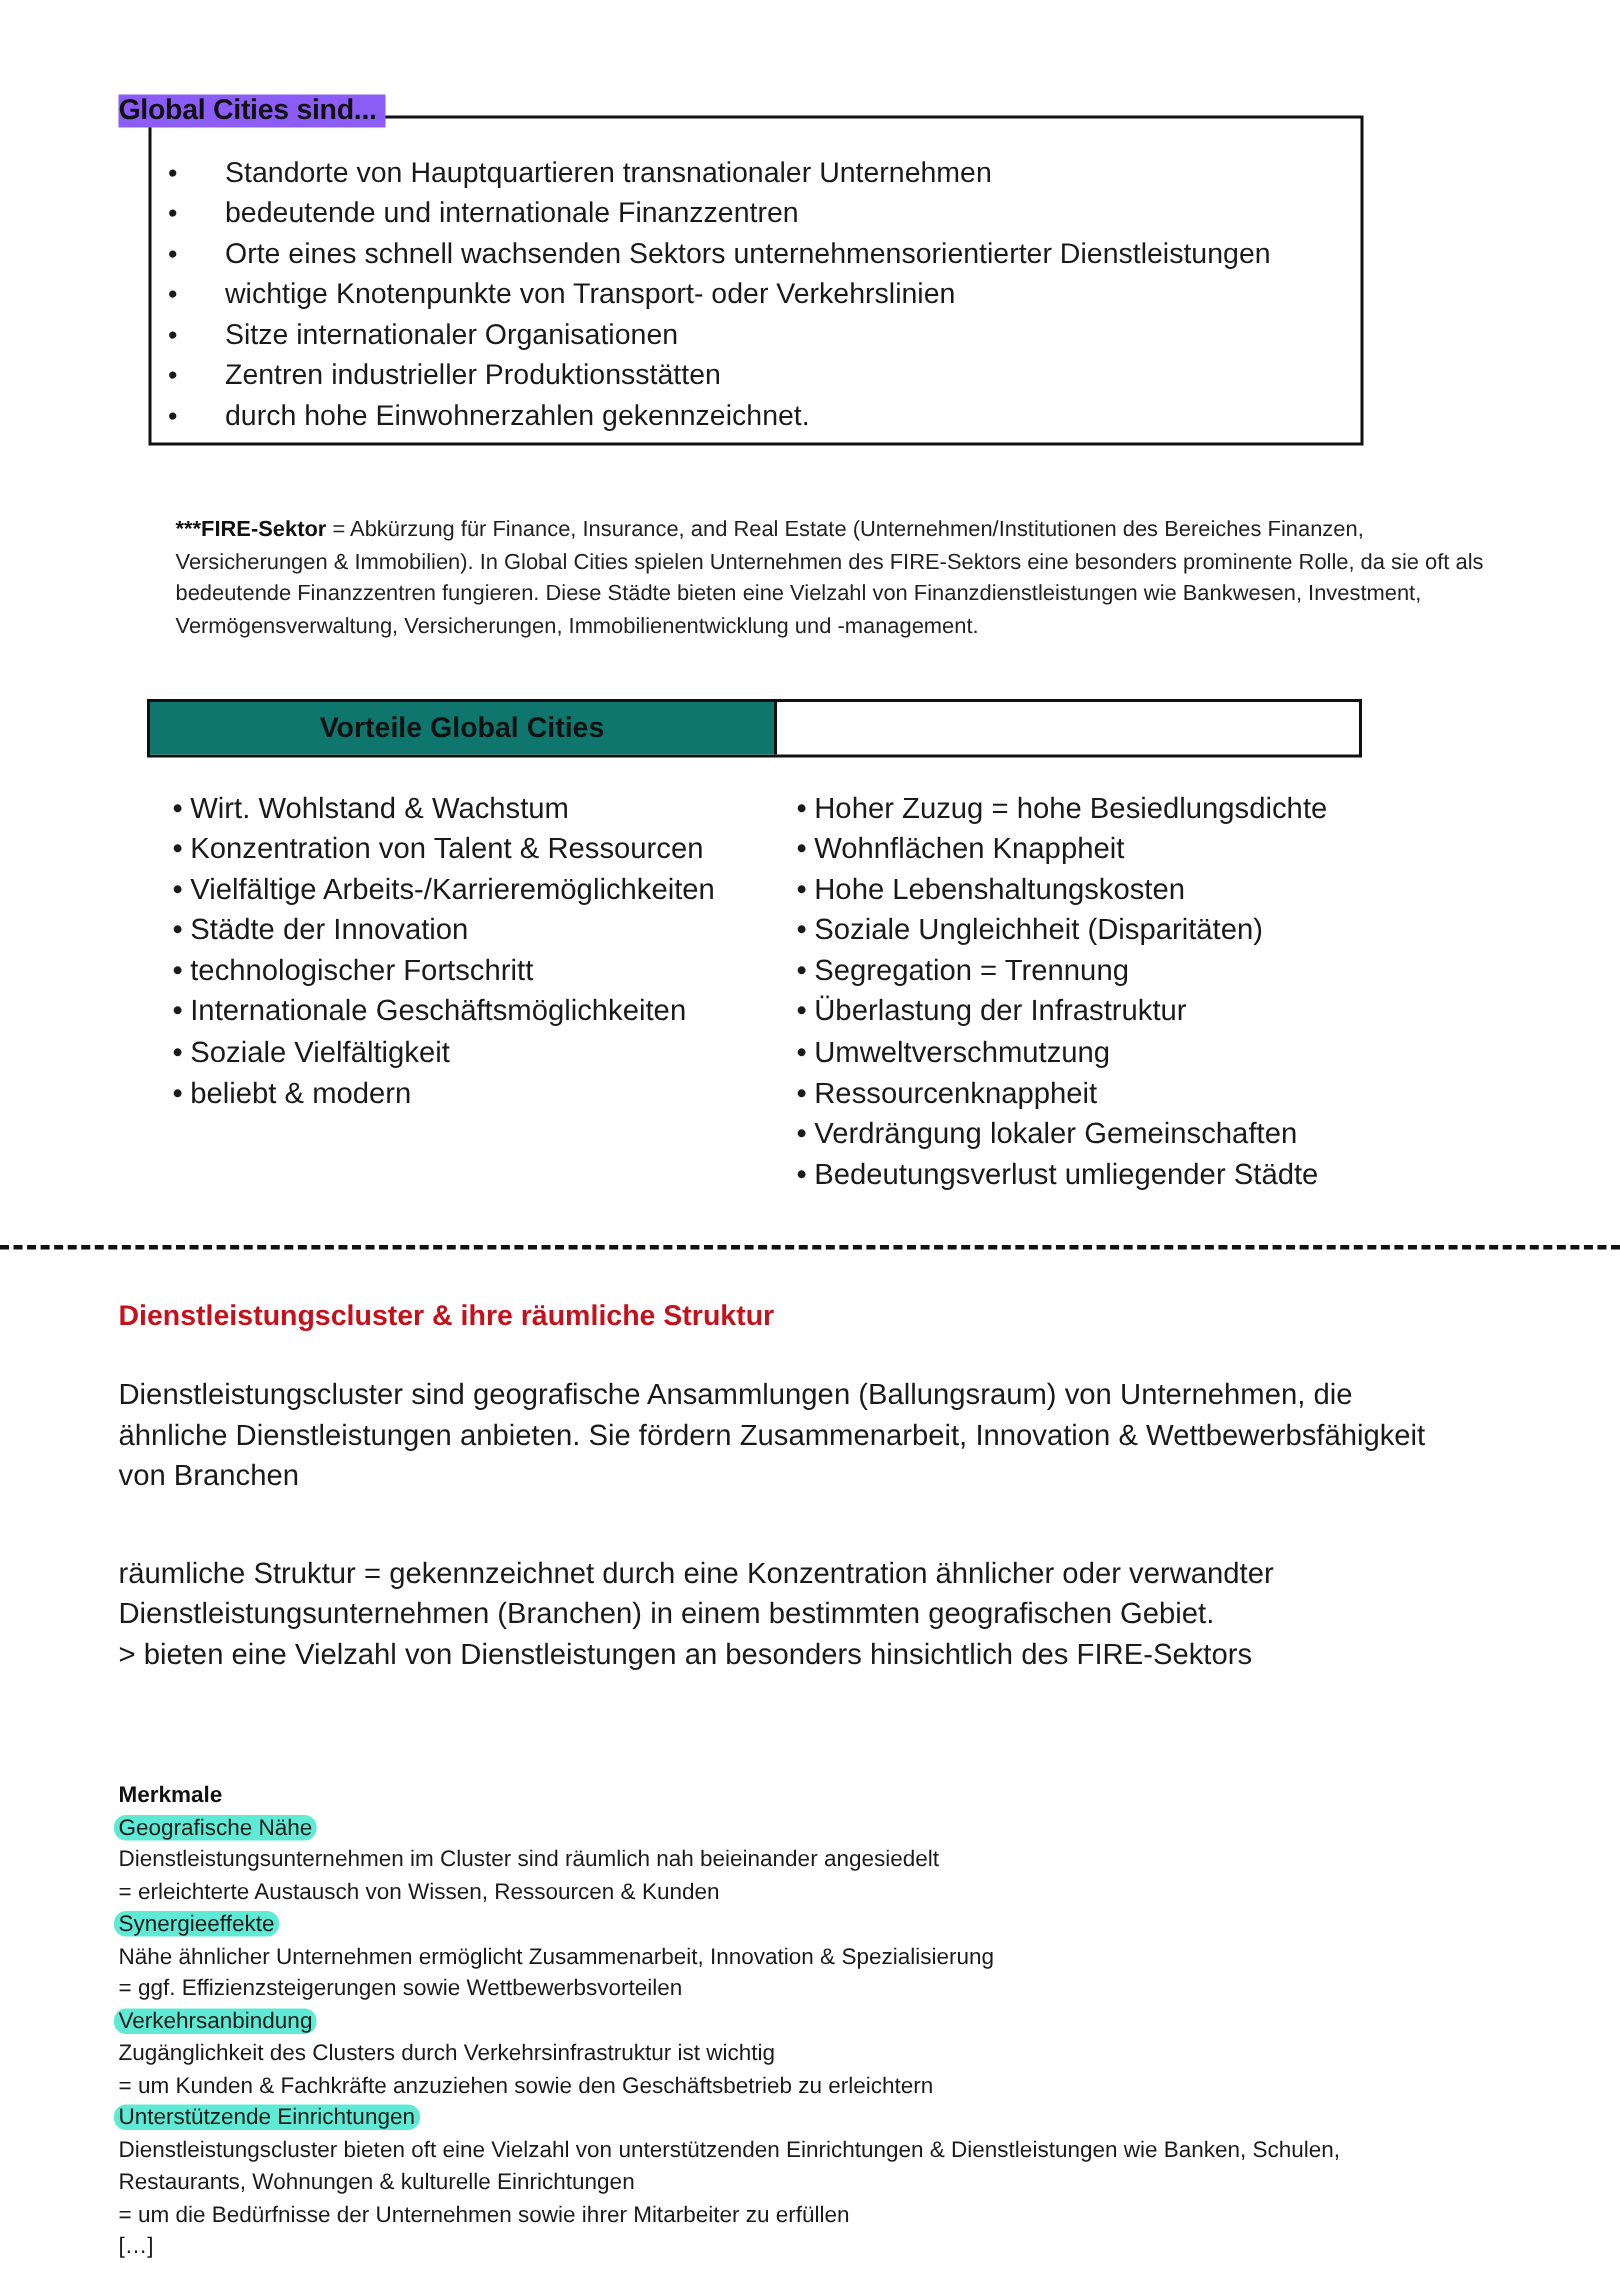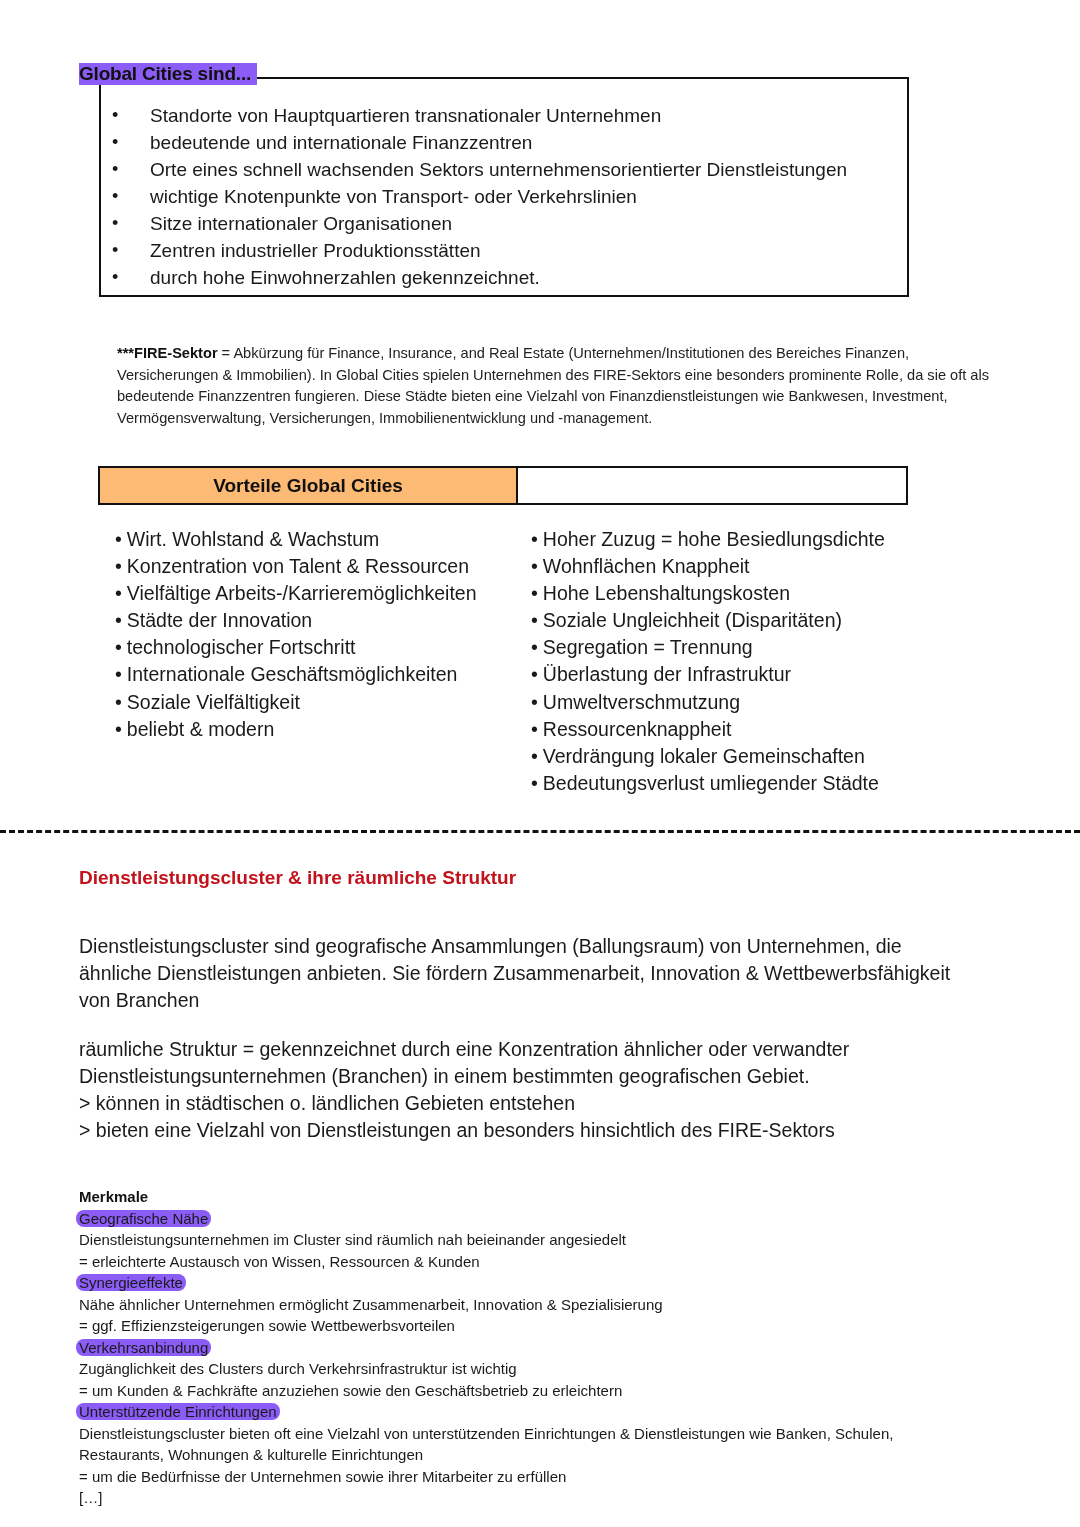--- a/index.html
+++ b/index.html
@@ -13,39 +13,39 @@
   .gc-list li { font-size:19px; line-height:27px; height:27px; display:flex; align-items:center; color:#1a1a1a; }
   .gc-list .bul { width:38px; font-size:18px; }
 
   
   .fire { left:117px; top:343px; width:880px; font-size:14.6px; line-height:21.5px; color:#222; }
   .fire b { color:#111; }
 
   
   .pc-head { left:98px; top:466px; width:810px; height:39px; border:2px solid #111; box-sizing:border-box; display:flex; }
   .pc-cell { display:flex; align-items:center; justify-content:center; font-weight:bold; font-size:19px; color:#111; }
-  .pc-pro { width:416px; background:#fdba74; border-right:2px solid #111; }
+  .pc-pro { width:416px; background:#0f766e; border-right:2px solid #111; }
   .pc-con { flex:1; background:#fde6e6; }
   .pc-list { margin:0; padding:0; list-style:none; }
   .pc-list li { font-size:19.5px; line-height:27.1px; height:27.1px; color:#1a1a1a; white-space:nowrap; }
   .pc-list .dot { margin-right:5px; }
   .pro-list { left:115px; top:526px; }
   .con-list { left:531px; top:526px; }
 
   
   .divider { left:0; top:830px; width:1080px; height:0; border-top:3px dashed #111; }
 
   
   .cl-title { left:79px; top:867px; font-size:19px; font-weight:bold; color:#c3121b; }
   .cl-p { left:79px; width:940px; font-size:19.5px; line-height:27px; color:#1a1a1a; }
-  .cl-p1 { top:917px;margin-top:16px; }
+  .cl-p1 { top:917px; }
   .cl-p2 { top:1036px; }
   .merk { left:79px; top:1166px; width:960px; font-size:15px; line-height:21.5px; color:#1a1a1a;margin-top:20px; }
   .merk .hd { font-weight:bold; color:#111; }
-  .hl { background:#8b5cf6; border-radius:8px; padding:0 3px; margin-left:-3px; }
+  .hl { background:#5eead4; border-radius:8px; padding:0 3px; margin-left:-3px; }
 </style>
 </head>
 <body>
 
 <div class="abs gc-box"></div>
 <div class="abs gc-title">Global Cities sind...</div>
 <ul class="abs gc-list">
   <li>
       <span class="bul">•</span>
       <span>Standorte von Hauptquartieren transnationaler Unternehmen</span>
@@ -112,21 +112,20 @@
 
 <div class="abs cl-p cl-p1">
   <div>Dienstleistungscluster sind geografische Ansammlungen (Ballungsraum) von Unternehmen, die</div>
   <div>ähnliche Dienstleistungen anbieten. Sie fördern Zusammenarbeit, Innovation &amp; Wettbewerbsfähigkeit</div>
   <div>von Branchen</div>
 </div>
 
 <div class="abs cl-p cl-p2">
   <div>räumliche Struktur = gekennzeichnet durch eine Konzentration ähnlicher oder verwandter</div>
   <div>Dienstleistungsunternehmen (Branchen) in einem bestimmten geografischen Gebiet.</div>
-  <div>&gt; können in städtischen o. ländlichen Gebieten entstehen</div>
   <div>&gt; bieten eine Vielzahl von Dienstleistungen an besonders hinsichtlich des FIRE-Sektors</div>
 </div>
 
 <div class="abs merk">
   <div class="hd">Merkmale</div>
 
   <div><span class="hl">Geografische Nähe</span></div>
   <div>Dienstleistungsunternehmen im Cluster sind räumlich nah beieinander angesiedelt</div>
   <div>= erleichterte Austausch von Wissen, Ressourcen &amp; Kunden</div>
 

